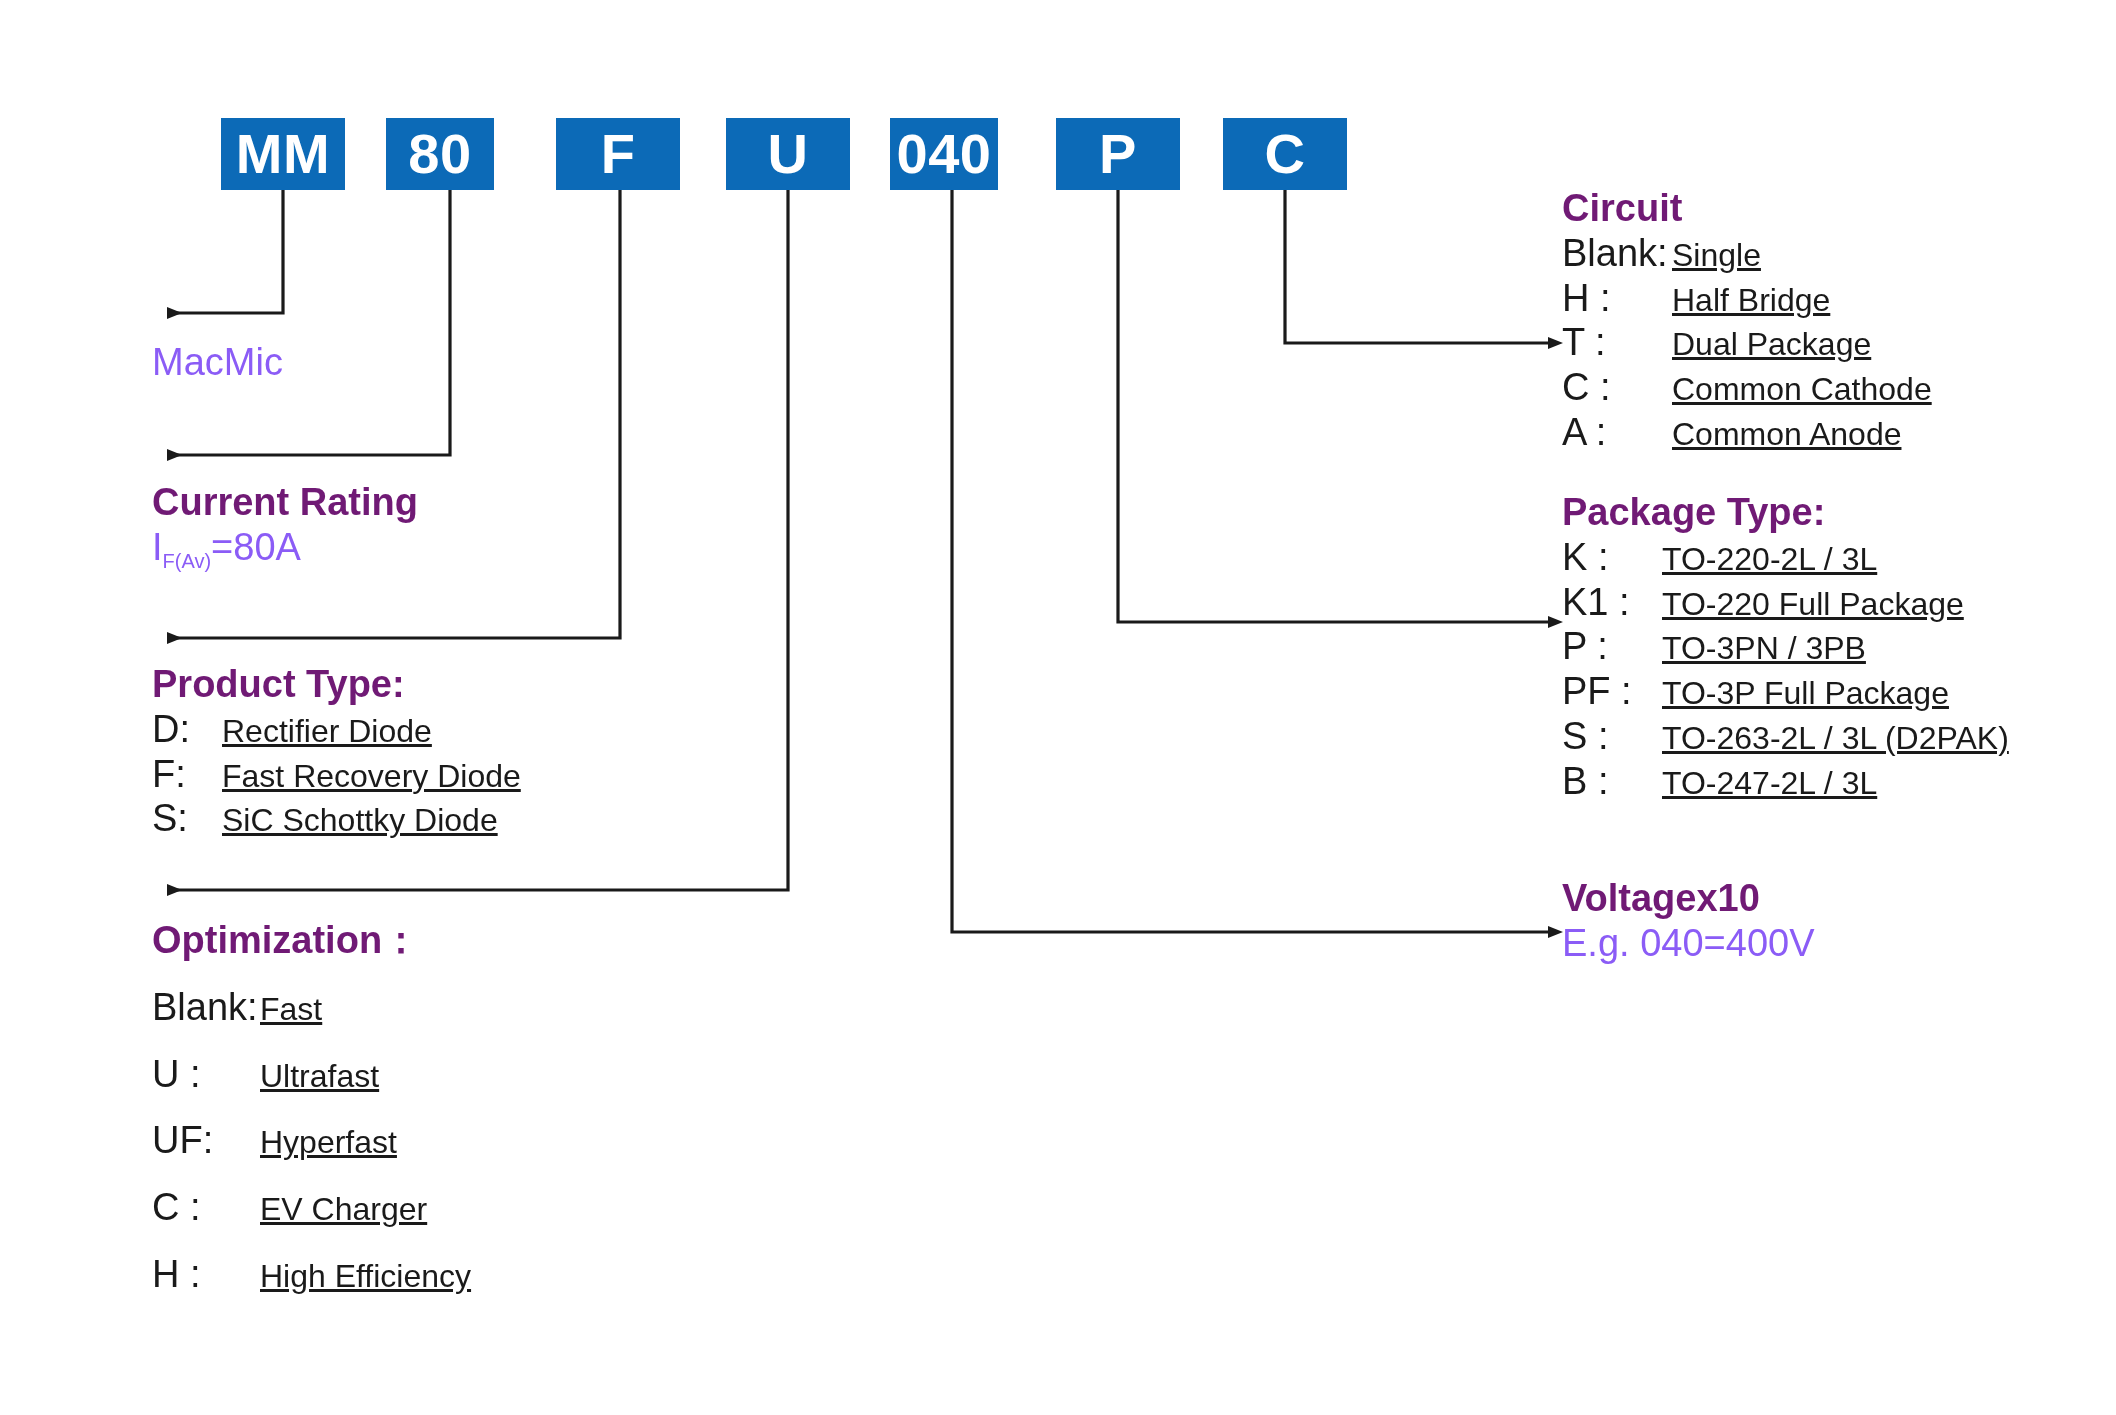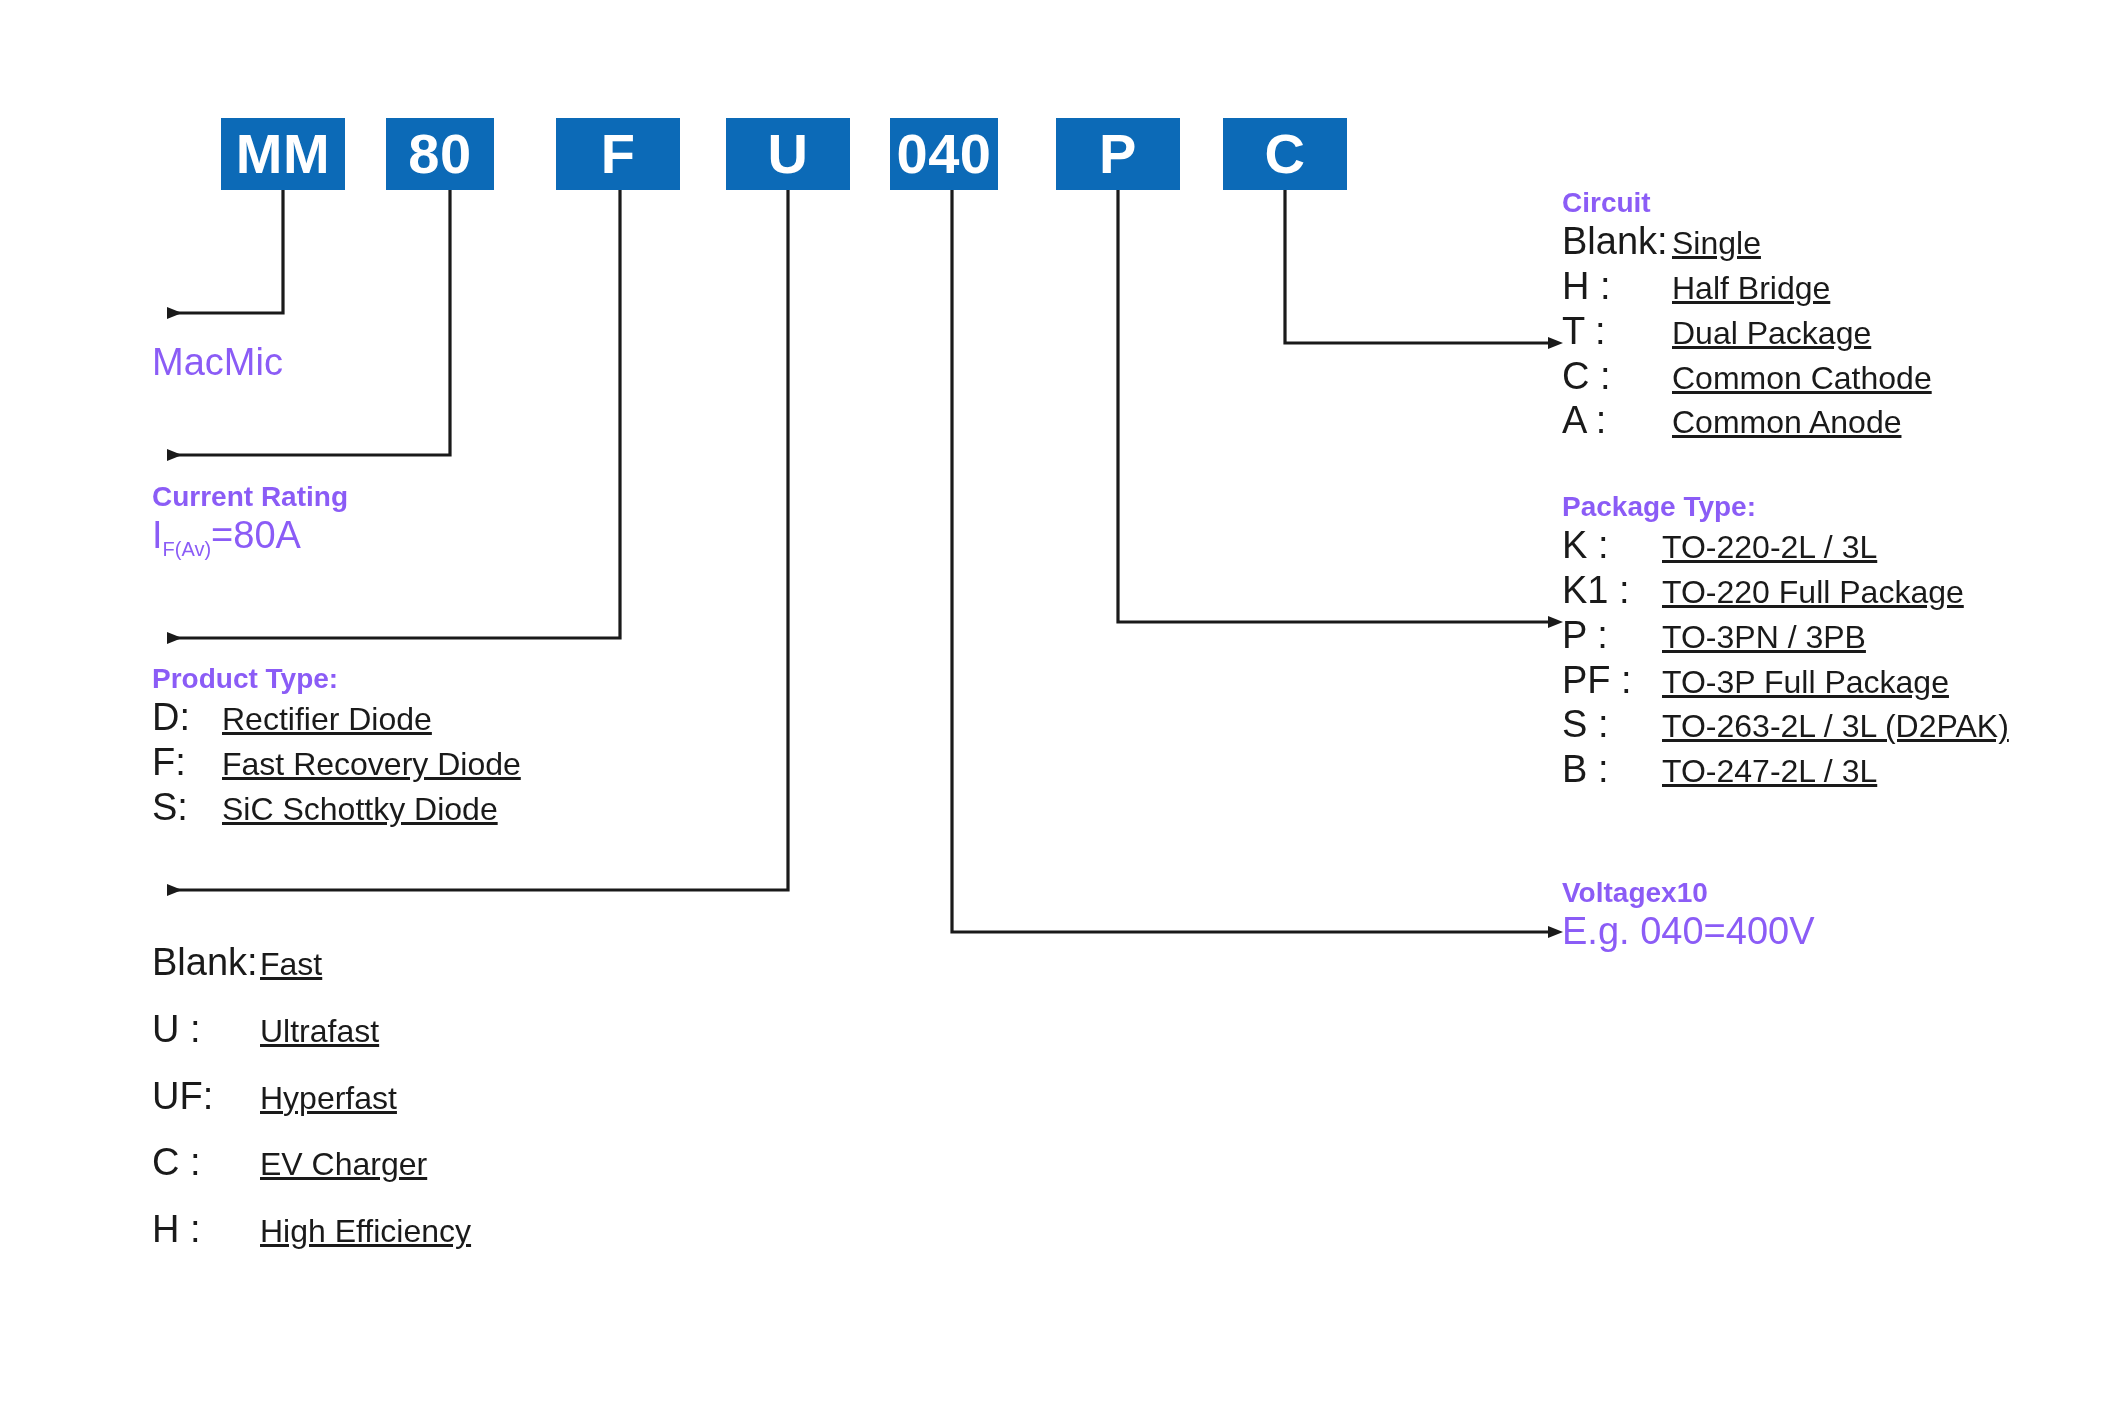--- a/index.html
+++ b/index.html
@@ -44,23 +44,23 @@
     pointer-events: none;
   }
 
   
   .block {
     position: absolute;
     white-space: nowrap;
   }
   .blk-title {
     font-weight: 700;
-    font-size: 28px;
+    font-size: 38px;
     line-height: 1.18;
-    color: #8b5cf6;
+    color: #701a75;
   }
   .plain {
     font-weight: 400;
     font-size: 38px;
     line-height: 1.18;
     color: #8b5cf6;
   }
   
   .kv {
     display: flex;
@@ -158,20 +158,21 @@
       <span class="k">F:</span>
       <span class="v">Fast Recovery Diode</span>
     </div>
     <div class="kv">
       <span class="k">S:</span>
       <span class="v">SiC Schottky Diode</span>
     </div>
   </div>
 
   <div class="block w-opt" style="left:152px; top:918px;">
+    <div class="blk-title">Optimization：</div>
     <div class="kv">
       <span class="k">Blank:</span>
       <span class="v">Fast</span>
     </div>
     <div class="kv">
       <span class="k">U  :</span>
       <span class="v">Ultrafast</span>
     </div>
     <div class="kv">
       <span class="k">UF:</span>

